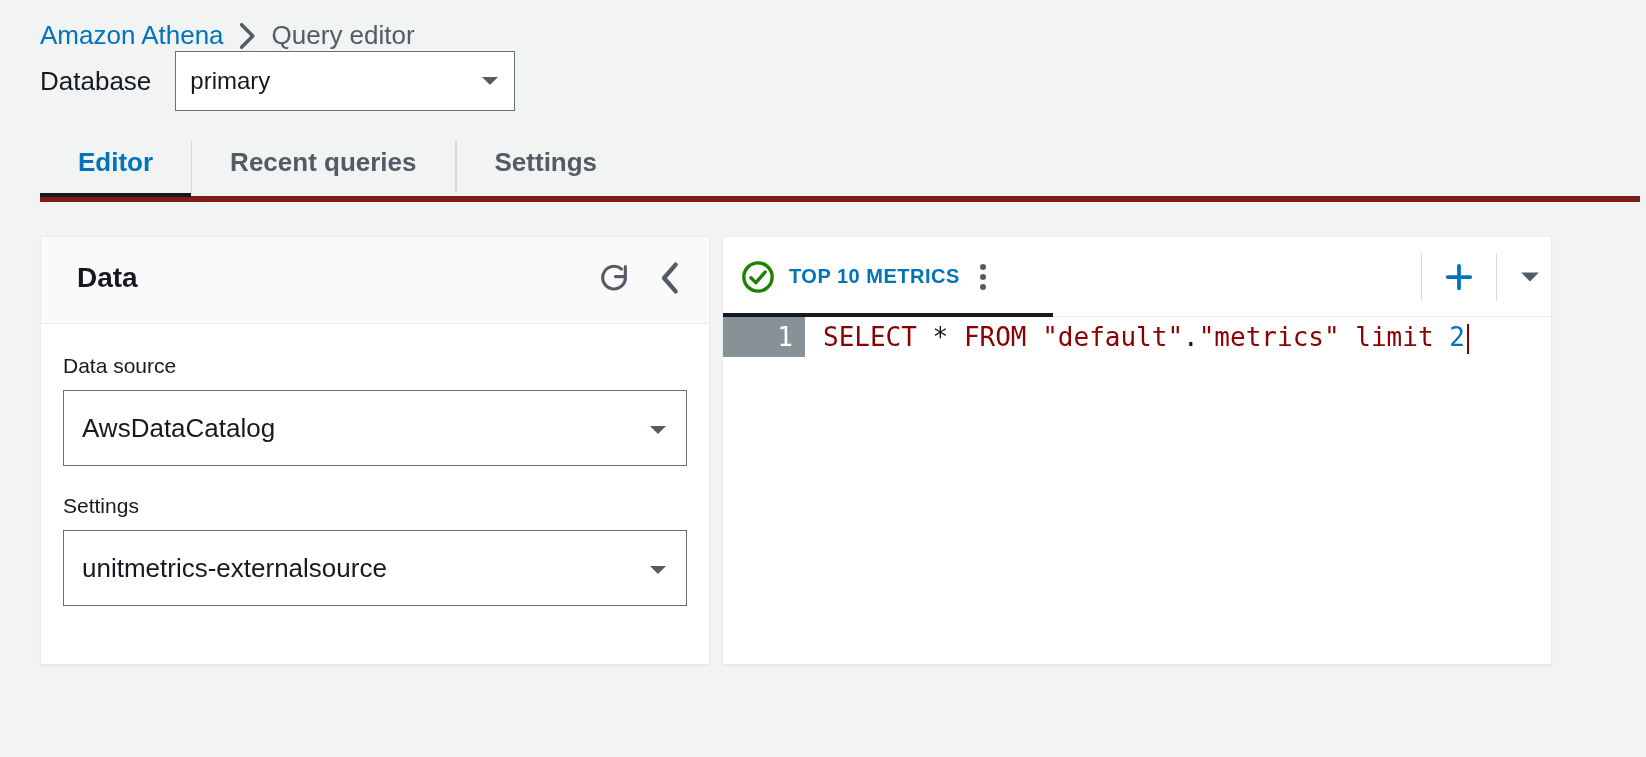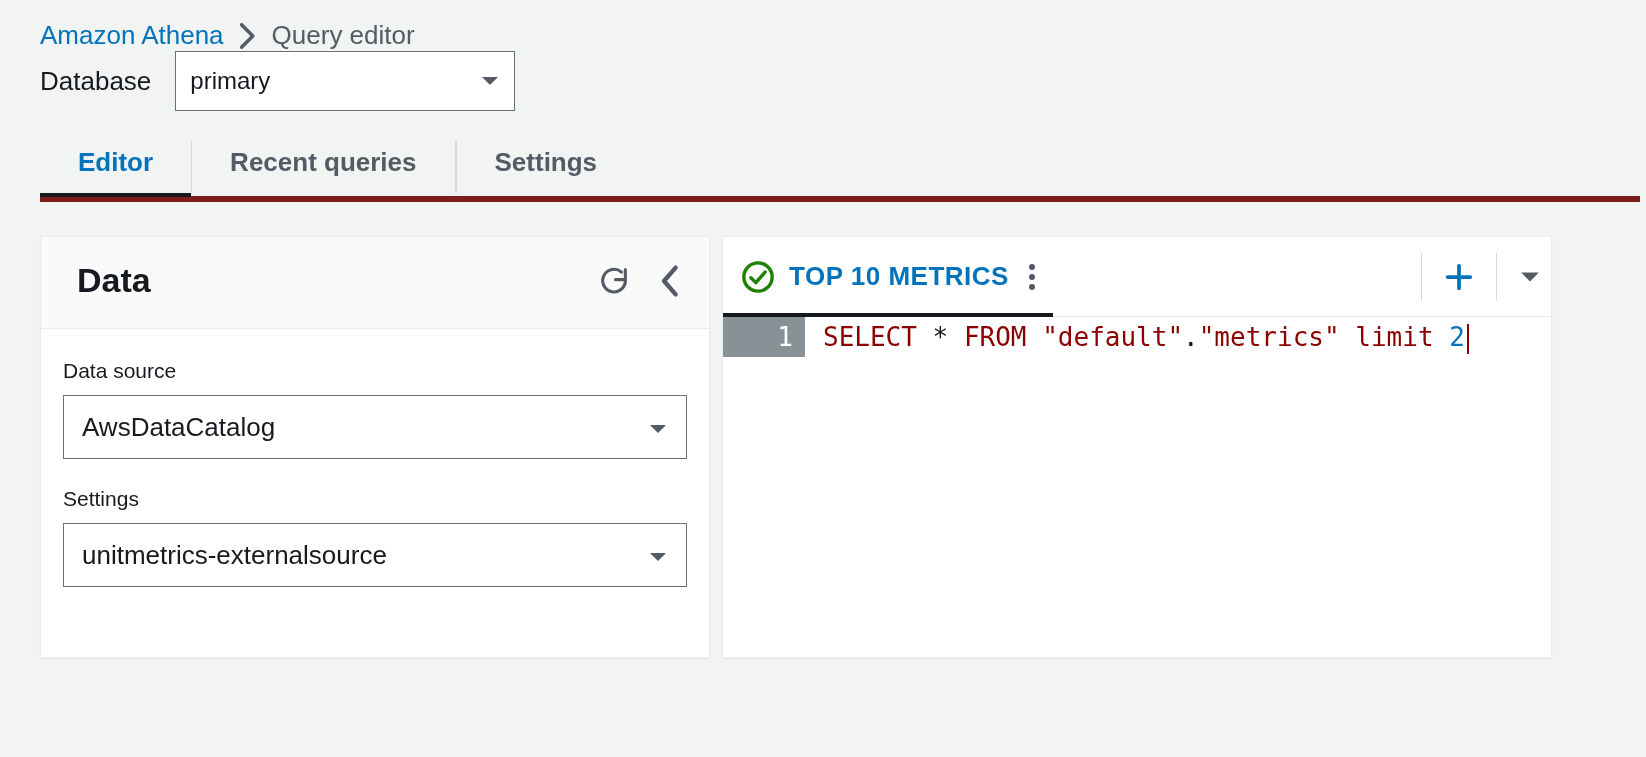--- a/index.html
+++ b/index.html
@@ -87,35 +87,35 @@
     box-shadow: 0 1px 1px rgba(0,0,0,0.05);
   }
   .data-header {
     display: flex;
     align-items: center;
     justify-content: space-between;
     padding: 24px 30px 28px 36px;
     border-bottom: 1px solid #eaeded;
     background: #fafafa;
   }
-  .data-title { font-size: 34px; font-weight: 800; color: #16191f; }
+  .data-title { font-size: 28px; font-weight: 800; color: #16191f; }
   .data-header-actions { display: flex; align-items: center; gap: 28px; }
   .icon-btn { cursor: pointer; color: #545b64; display: inline-flex; }
 
   .data-body { padding: 30px 22px 30px 22px; }
   .field-label { font-size: 21px; color: #16191f; margin-bottom: 12px; }
   .field-select {
     display: flex;
     align-items: center;
     justify-content: space-between;
     border: 1px solid #687078;
     background: #fff;
     padding: 10px 18px;
     font-size: 26px;
-    height: 64px;
+    height: 76px;
     cursor: pointer;
     margin-bottom: 28px;
   }
 
   
   .editor-panel {
     flex: 0 0 830px;
     width: 830px;
     background: #fff;
     border: 1px solid #eaeded;
@@ -141,21 +141,21 @@
     content: "";
     position: absolute;
     left: -18px;
     right: -10px;
     bottom: -1px;
     height: 4px;
     background: #16191f;
     width: 330px;
   }
   .status-icon { display: inline-flex; }
-  .editor-tab-label { color: #0073bb; font-weight: 800; font-size: 26px; letter-spacing: 0.5px; }
+  .editor-tab-label { color: #0073bb; font-weight: 800; font-size: 20px; letter-spacing: 0.5px; }
   .kebab { display: inline-flex; cursor: pointer; color: #545b64; margin-left: 4px; }
 
   .editor-tabbar-right { margin-left: auto; display: flex; align-items: center; gap: 0; height: 100%; }
   .vline { width: 0; border-left: 1px solid #d5dbdb; height: 48px; margin: 0 22px; }
   .plus-btn { color: #0073bb; display: inline-flex; cursor: pointer; }
   .drop-btn { color: #545b64; display: inline-flex; cursor: pointer; }
 
   .code-area {
     display: flex;
     font-family: "Menlo", "Consolas", monospace;

